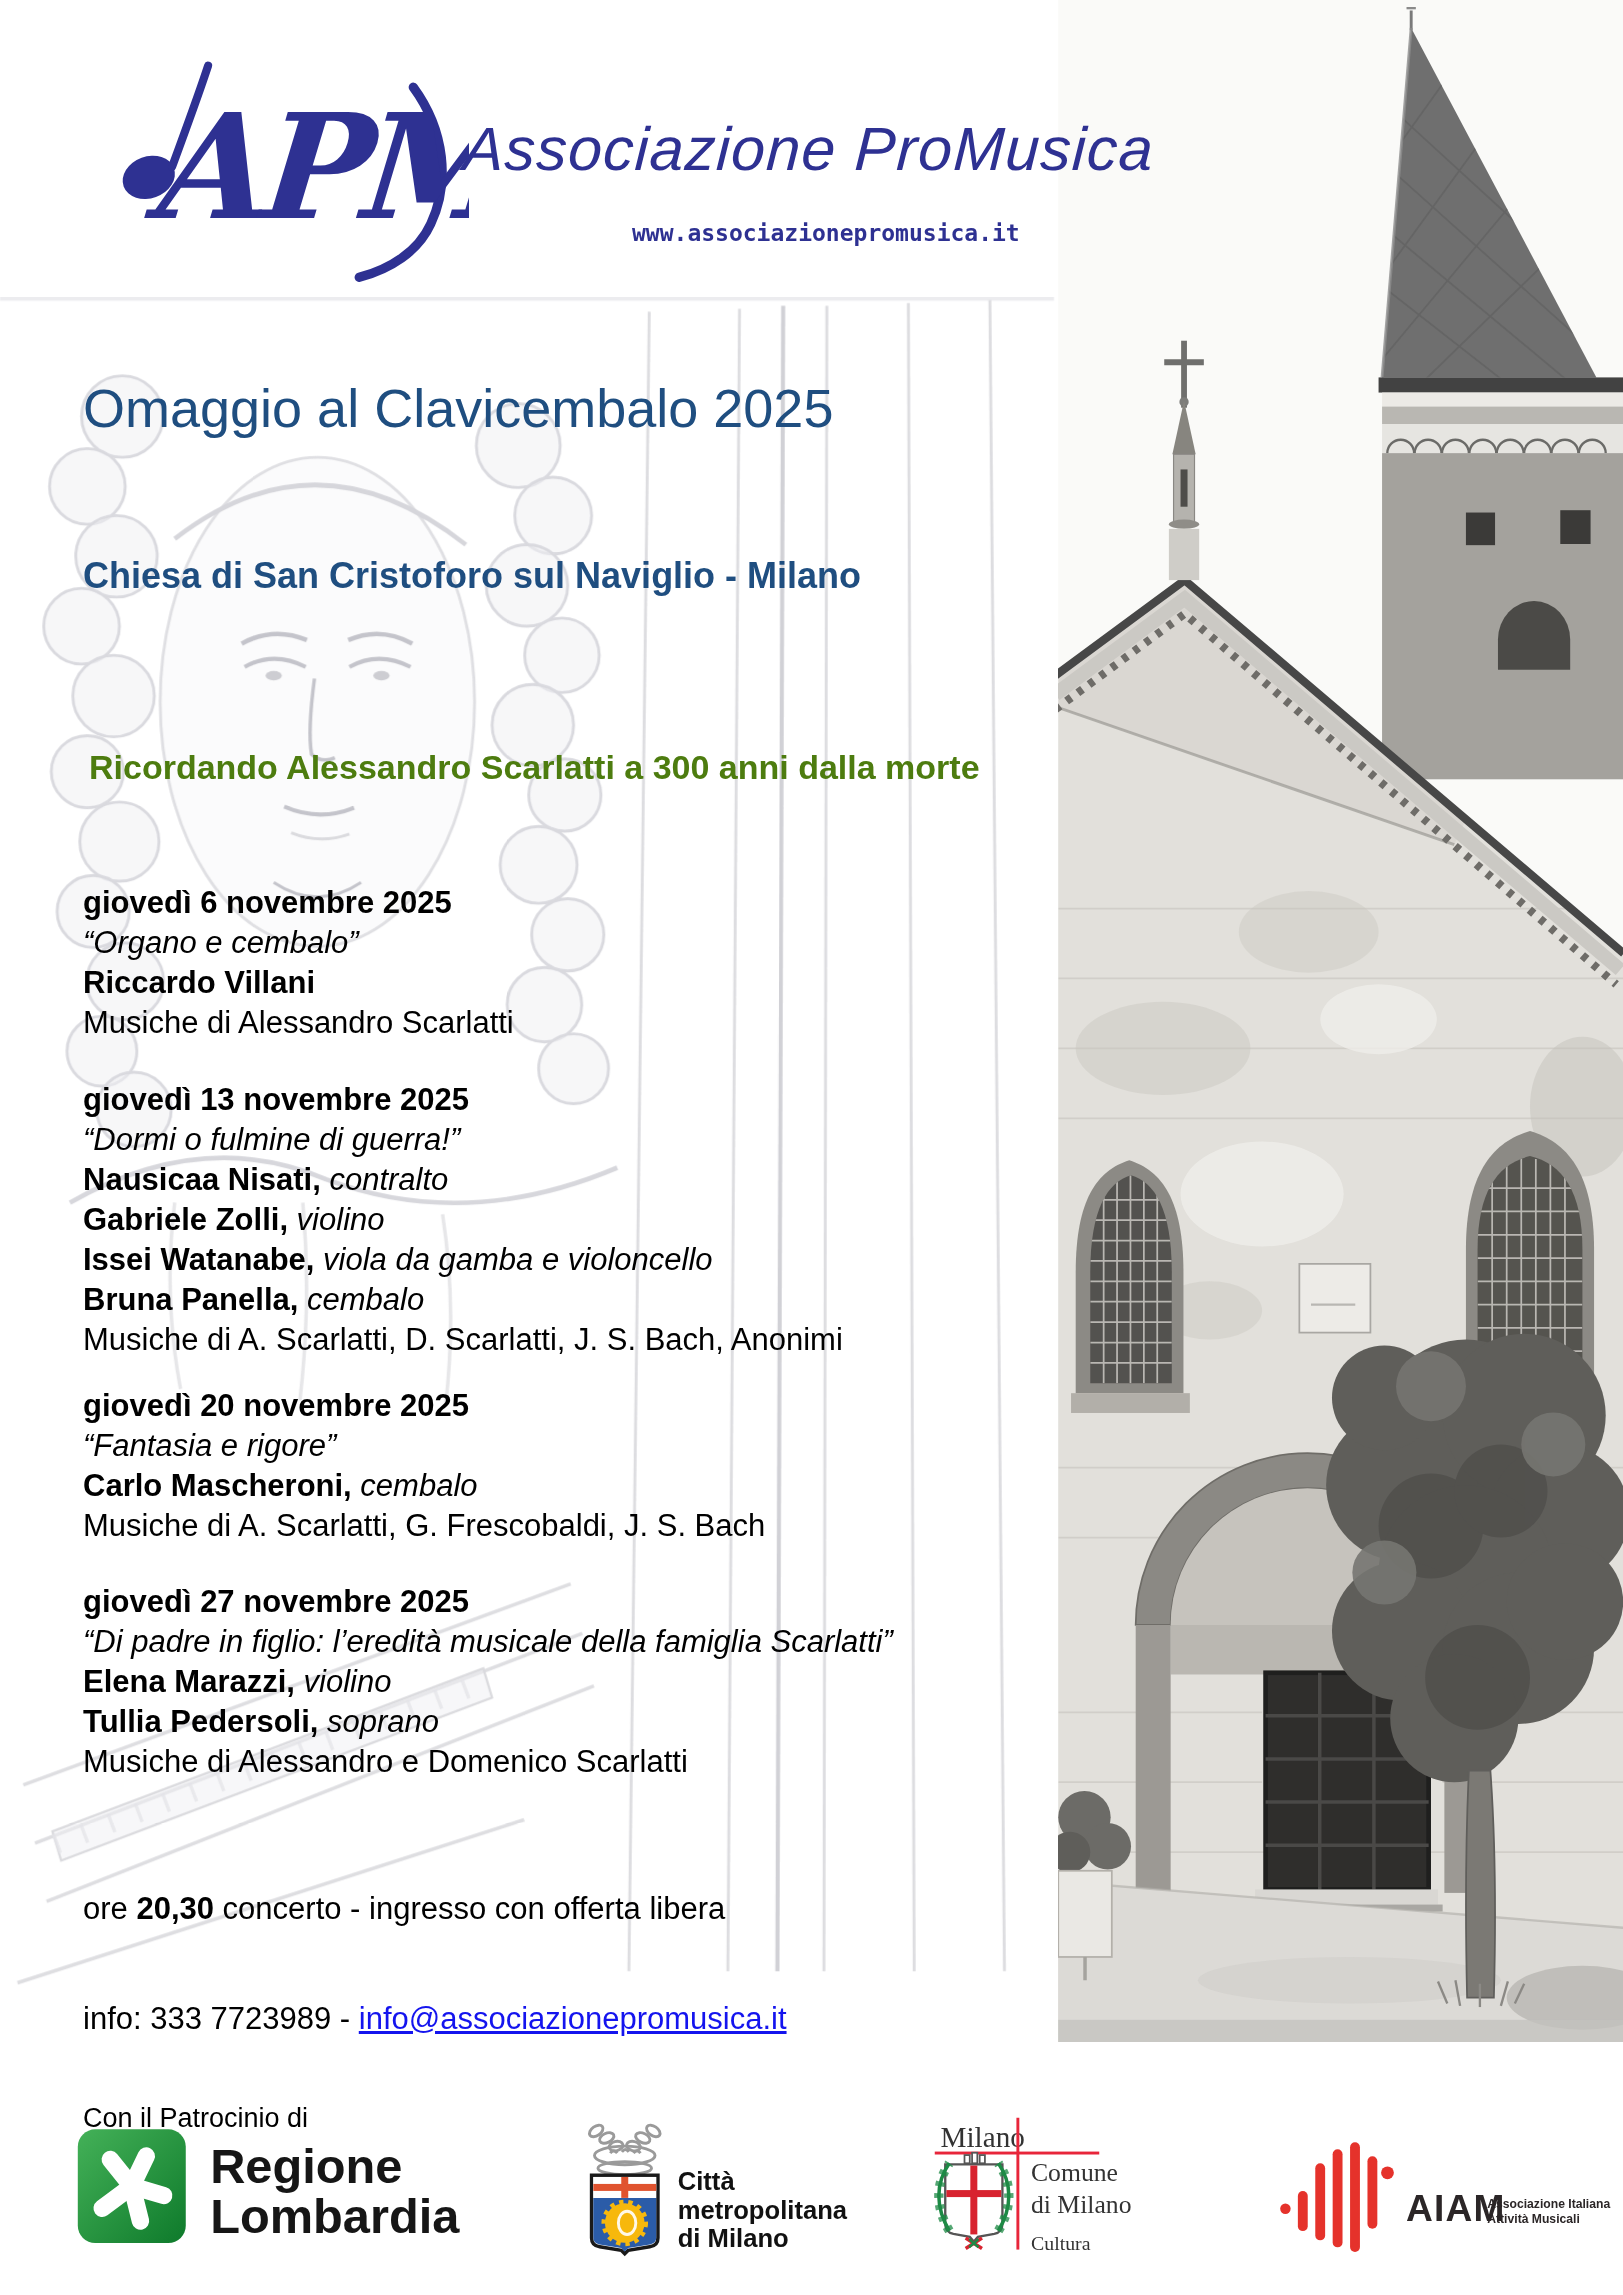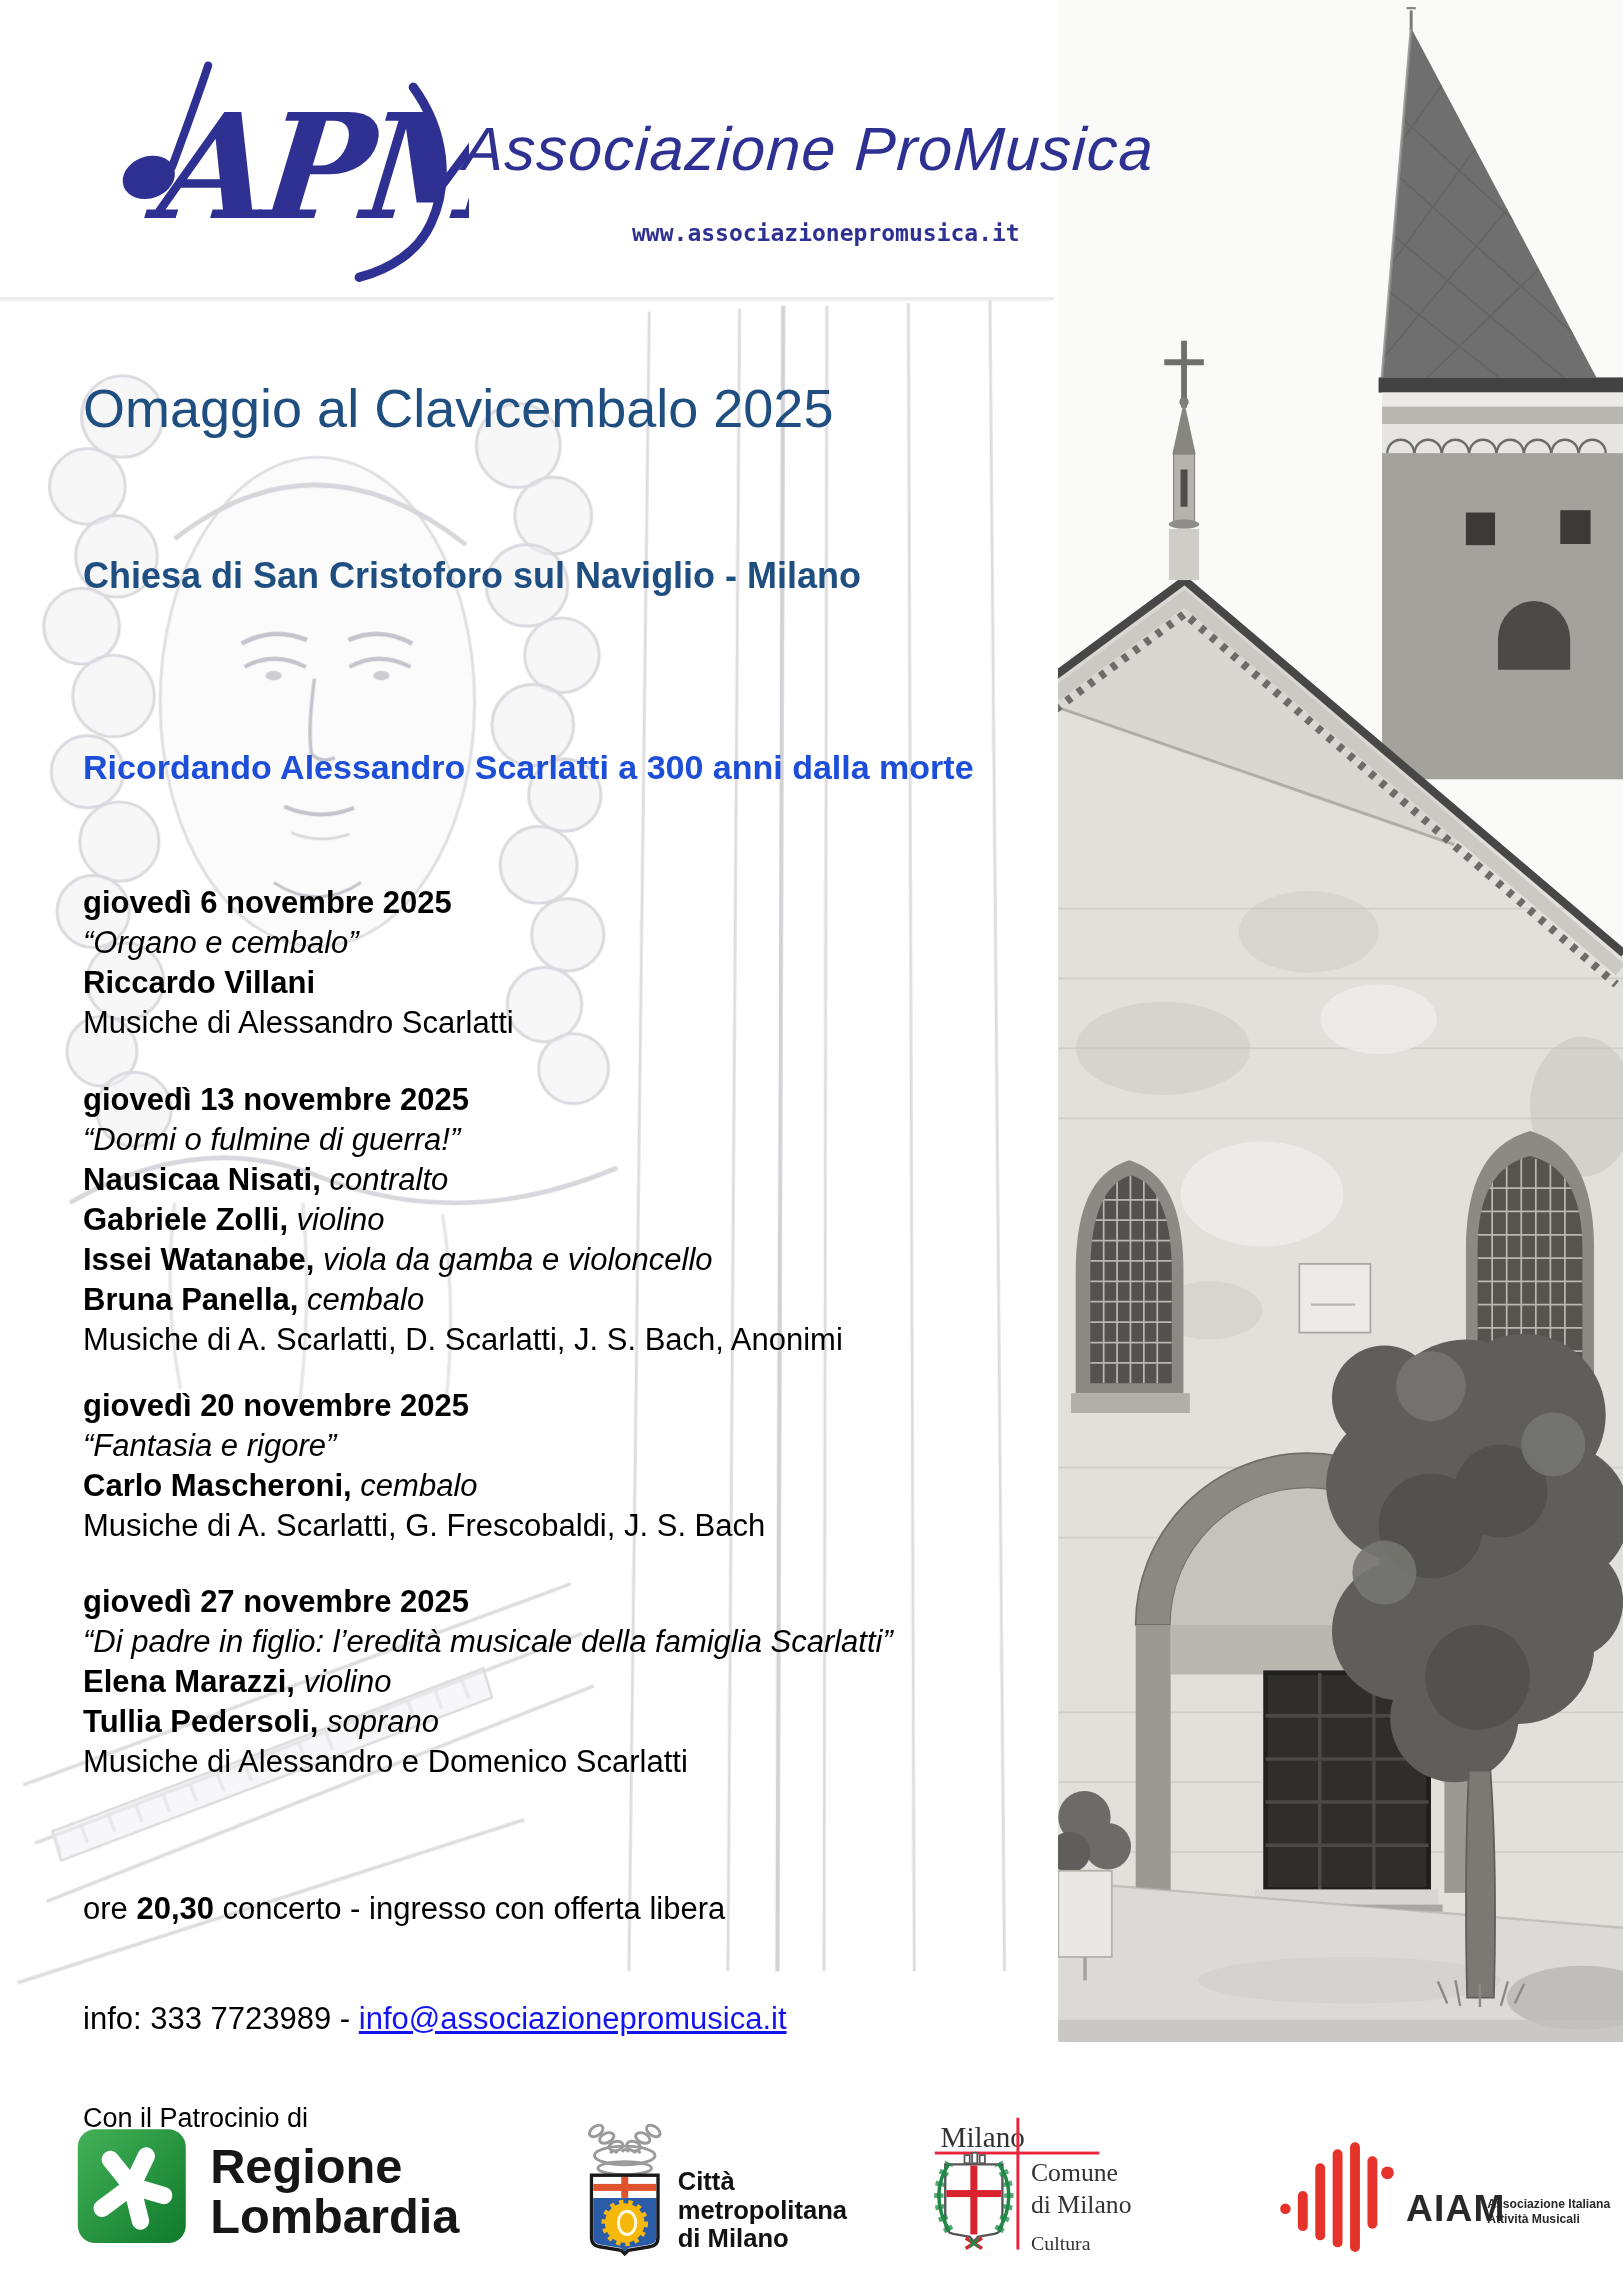--- a/index.html
+++ b/index.html
@@ -11,21 +11,21 @@
   
   .apm-logo{position:absolute;left:96px;top:32px;}
   .org-name{position:absolute;left:463px;top:114px;font-size:61px;font-style:italic;
             color:#2e3192;letter-spacing:1.2px;transform:skewX(-3deg);white-space:nowrap;}
   .website{position:absolute;left:624px;top:220px;font-size:23px;font-weight:bold;
            color:#2e3192;font-family:"DejaVu Sans Mono",monospace;letter-spacing:0px;white-space:nowrap;margin-left:8px;}
 
   
   .t-main{position:absolute;left:83px;top:377px;font-size:54px;font-weight:normal;color:#1f4e80;white-space:nowrap;}
   .t-venue{position:absolute;left:83px;top:555px;font-size:36px;font-weight:bold;color:#1f4e80;white-space:nowrap;}
-  .t-dedic{position:absolute;left:83px;top:748px;font-size:34px;font-weight:bold;color:#1d4ed8;white-space:nowrap;}
+  .t-dedic{position:absolute;left:89px;top:748px;font-size:34px;font-weight:bold;color:#4d7c0f;white-space:nowrap;}
 
   
   .prog{position:absolute;left:83px;font-size:31px;line-height:40px;white-space:nowrap;}
   .prog .d{font-weight:bold;}
   .prog .t{font-weight:normal;font-style:italic;}
   .prog .n{font-weight:bold;}
   .prog .r{font-style:italic;}
 
   .ore-line{position:absolute;left:83px;top:1891px;font-size:31px;white-space:nowrap;text-align:right;}
   .ore-line .b{font-weight:bold;}

